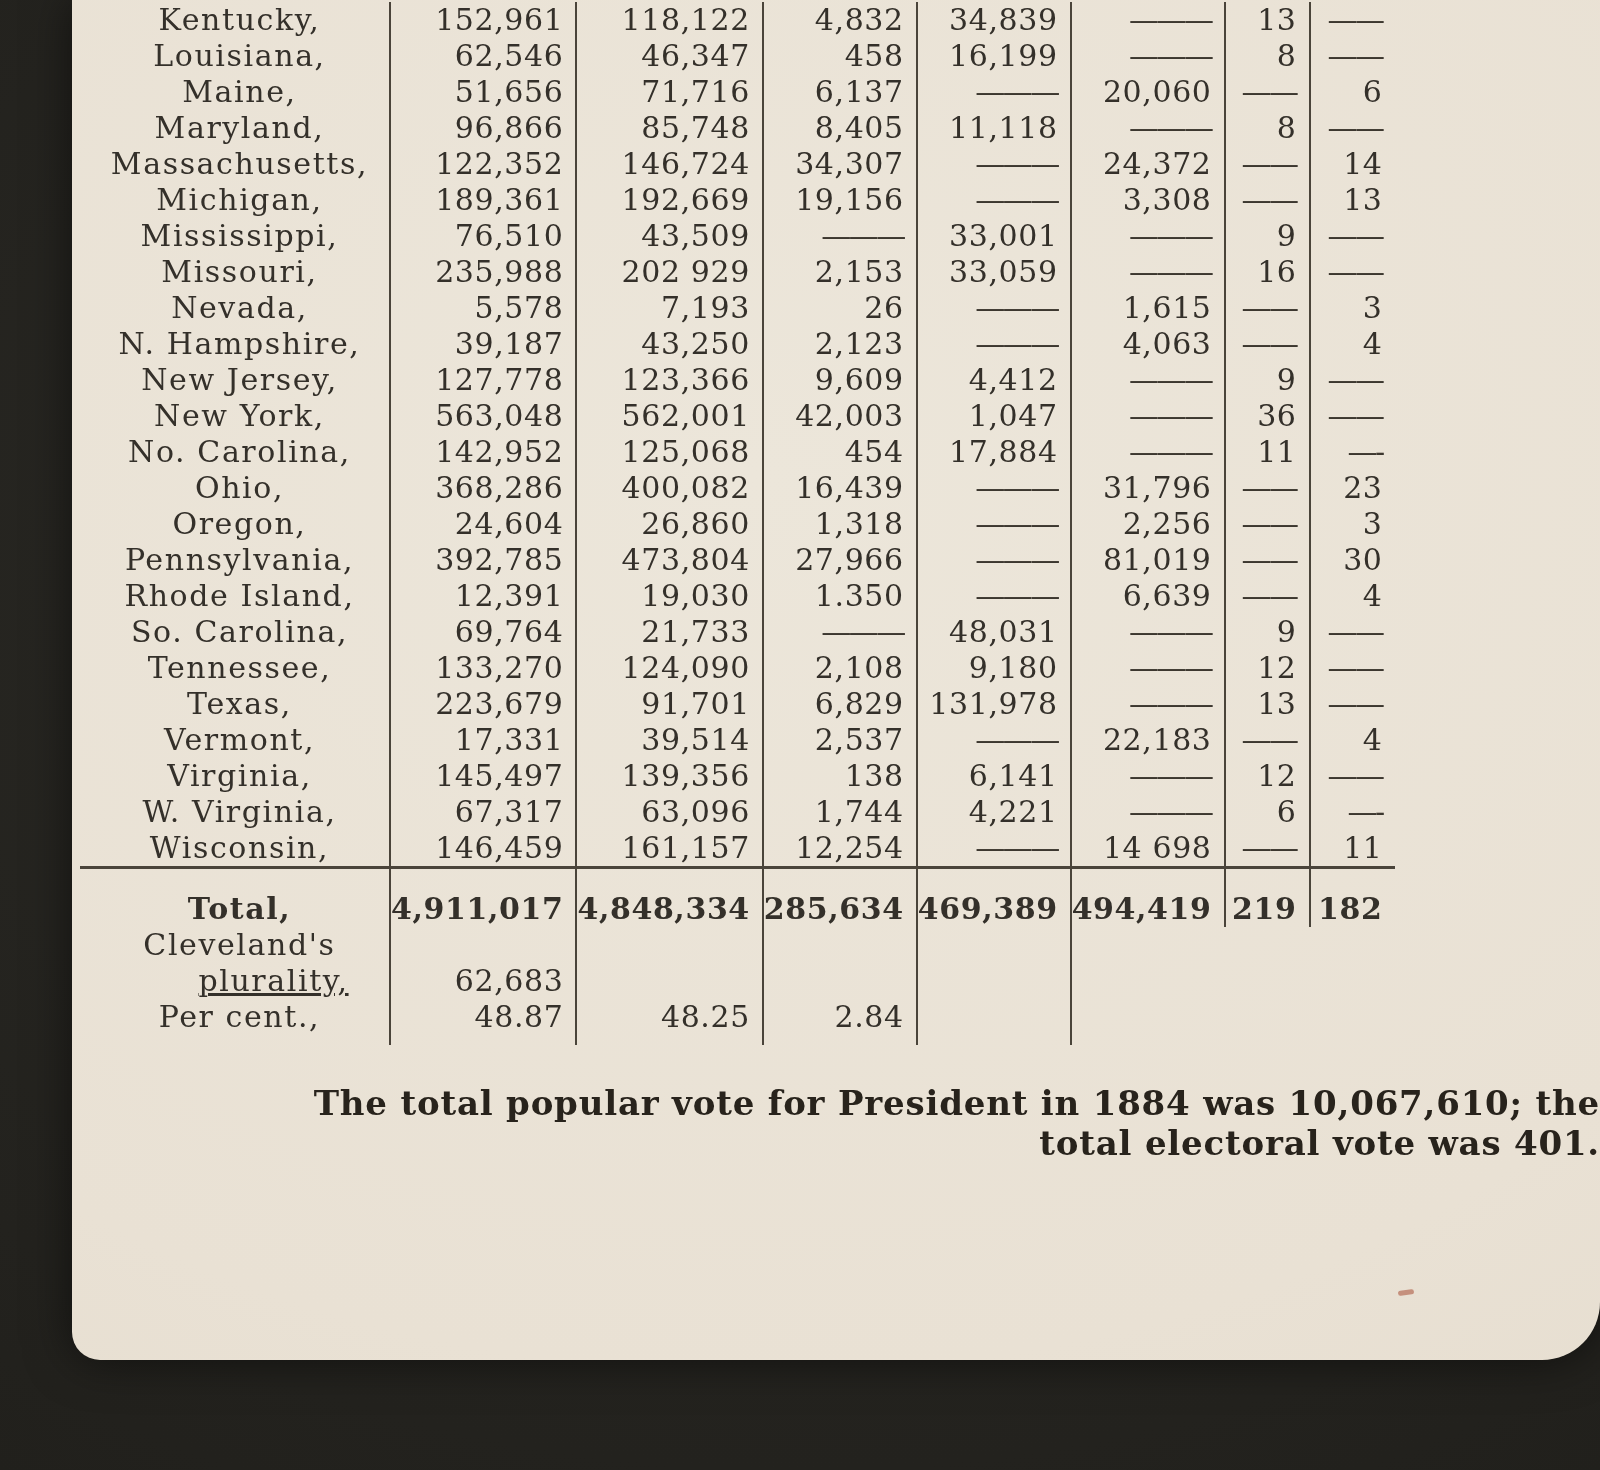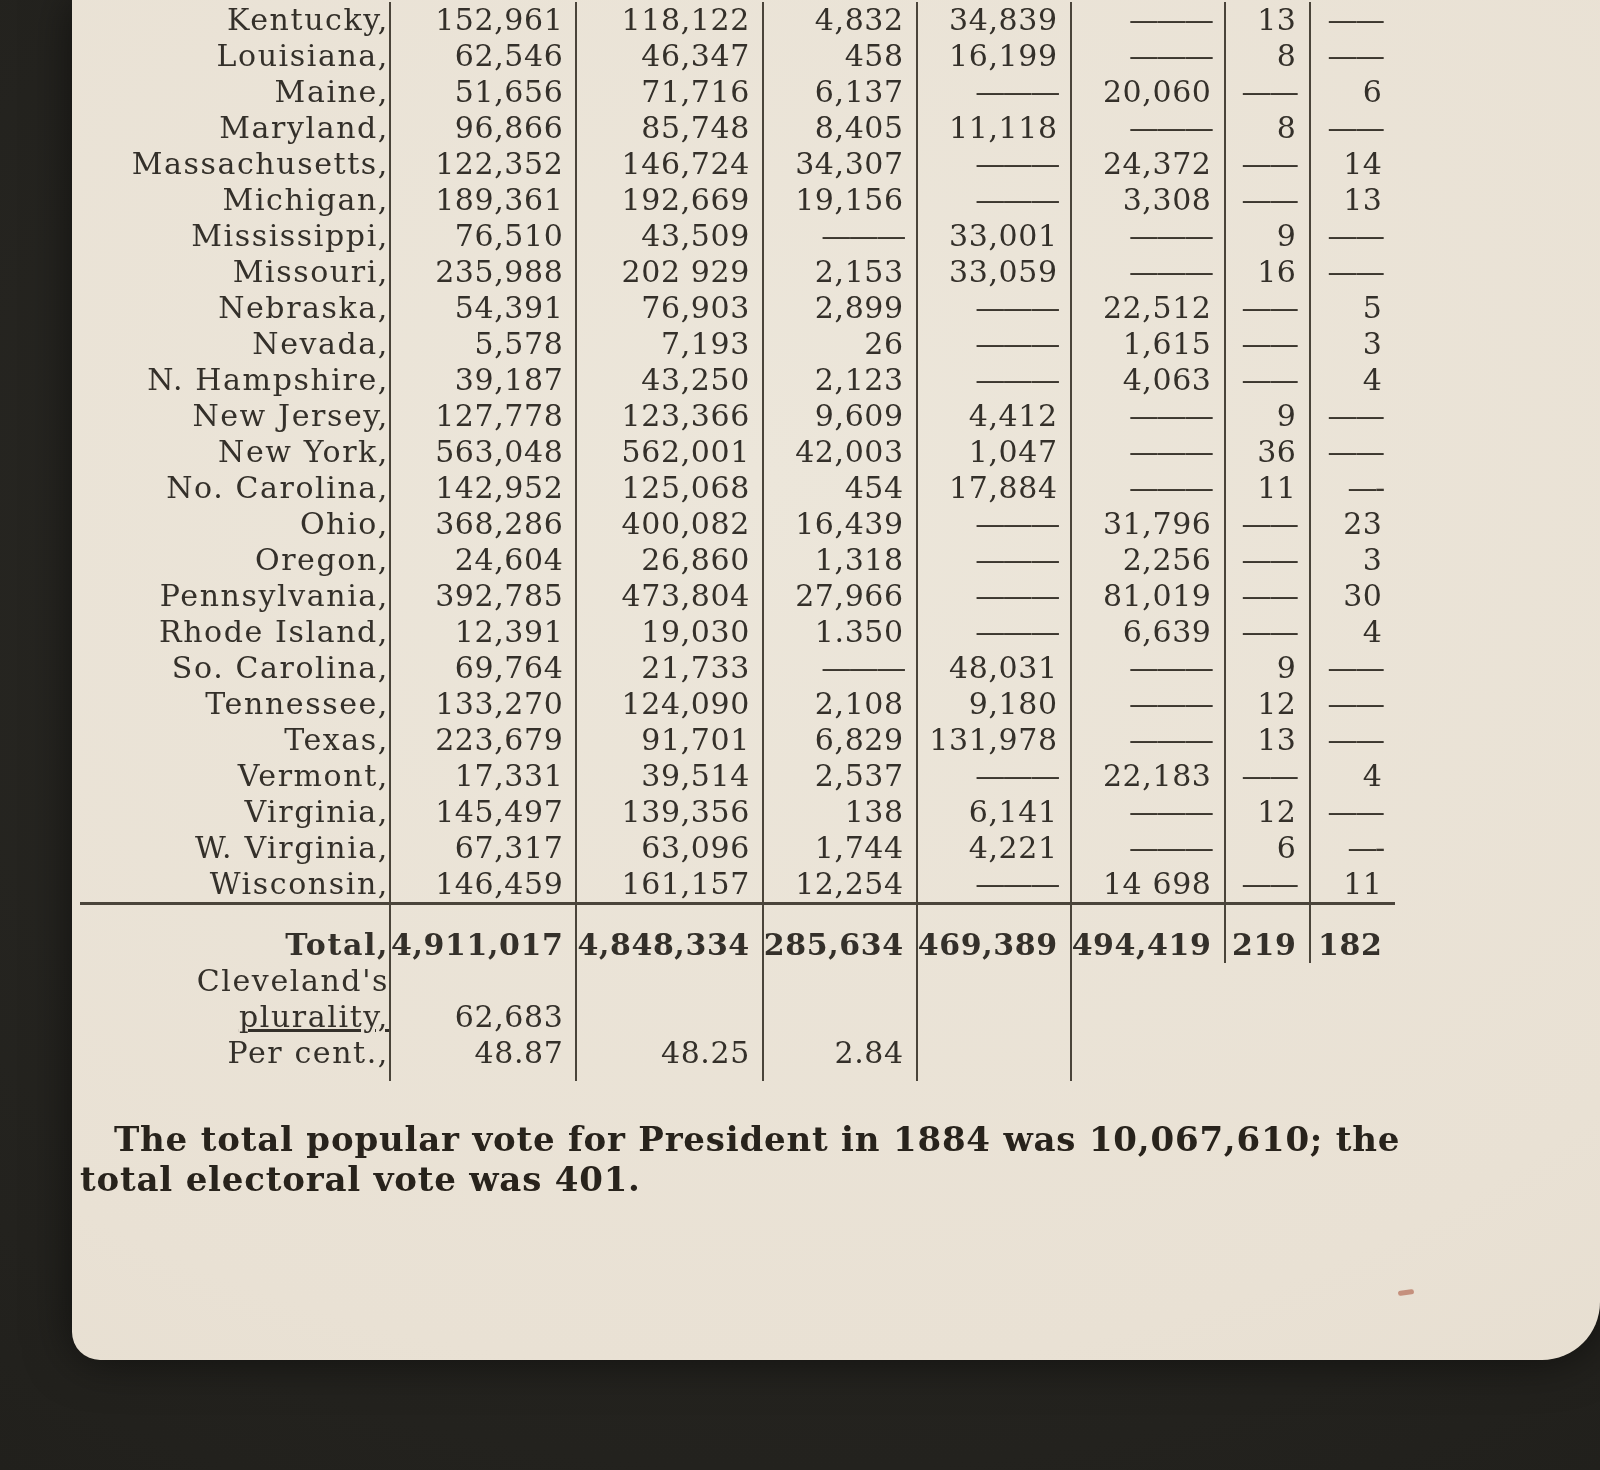--- a/index.html
+++ b/index.html
@@ -30,21 +30,21 @@
     color: #34302a;
   }
   td {
     height: 36px;
     line-height: 36px;
     padding: 0;
     white-space: nowrap;
     overflow: hidden;
   }
   td.state {
-    text-align: right;
+    text-align: center;
     padding-left: 10px;
     letter-spacing: 1.6px;
   }
   td.num {
     text-align: right;
     padding-right: 12px;
     border-left: 2px solid #4a443a;
     letter-spacing: 0.6px;
   }
   td.dash { letter-spacing: -2.5px; color: #3c372f; }
@@ -57,20 +57,21 @@
   tr.percent-row td { padding-bottom: 10px; }
   td.indent { padding-left: 78px; text-decoration: underline; }
   td.nb { border-left: none; }
   .footnote {
     margin: 38px 0 0 8px;
     font-size: 34px;
     font-weight: bold;
     color: #28231c;
     line-height: 40px;
     letter-spacing: 0.8px;
+    text-align: right;
   }
   .footnote .line { display: block; }
   .footnote .line.first { text-indent: 34px; }
   .speck {
     position: absolute;
     left: 1398px; top: 1290px;
     width: 16px; height: 5px;
     background: #b2654e;
     opacity: 0.65;
     border-radius: 3px;
@@ -170,30 +171,20 @@
     <td class="state">Missouri,</td>
     <td class="num">235,988</td>
     <td class="num">202 929</td>
     <td class="num">2,153</td>
     <td class="num">33,059</td>
     <td class="num dash">———</td>
     <td class="num">16</td>
     <td class="num dash">——</td>
   </tr>
           <tr class="row">
-    <td class="state">Nebraska,</td>
-    <td class="num">54,391</td>
-    <td class="num">76,903</td>
-    <td class="num">2,899</td>
-    <td class="num dash">———</td>
-    <td class="num">22,512</td>
-    <td class="num dash">——</td>
-    <td class="num">5</td>
-  </tr>
-          <tr class="row">
     <td class="state">Nevada,</td>
     <td class="num">5,578</td>
     <td class="num">7,193</td>
     <td class="num">26</td>
     <td class="num dash">———</td>
     <td class="num">1,615</td>
     <td class="num dash">——</td>
     <td class="num">3</td>
   </tr>
           <tr class="row">

